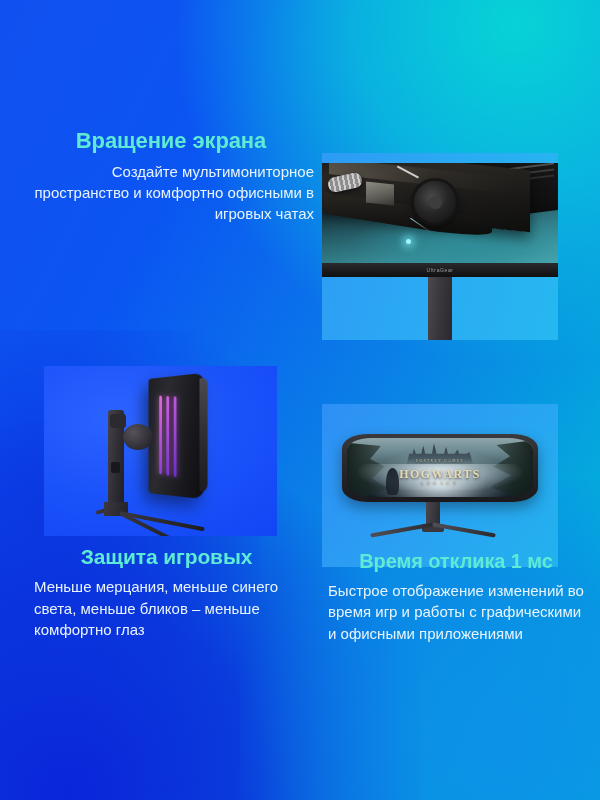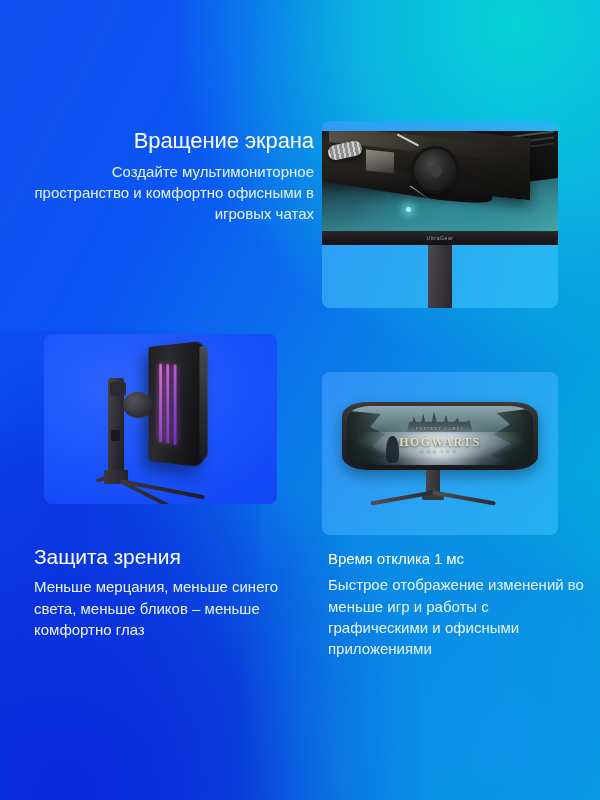--- a/index.html
+++ b/index.html
@@ -34,22 +34,23 @@
     background:radial-gradient(circle at 50% 50%,#0C93E8 0%,rgba(12,130,232,0.6) 42%,rgba(12,110,230,0.0) 76%);
   }
   .bg-ml-deep{
     position:absolute;left:-160px;top:330px;width:420px;height:380px;
     background:radial-gradient(circle at 55% 45%,rgba(11,47,222,0.75) 0%,rgba(11,60,226,0.0) 70%);
   }
 
   
   .card{
     position:absolute;
-    border-radius:8px;
-    overflow:hidden;
+    border-radius:0;
+    overflow:hidden;
+    margin-top:32px;
   }
 
   
   #card-rotation{
     left:322px;top:121px;width:236px;height:187px;
     background:linear-gradient(105deg,#2E9BF5 0%,#2BA9F3 45%,#26B8F0 100%);
   }
   .c1-screen{
     position:absolute;left:0;top:10px;width:236px;height:100px;
     background:
@@ -278,39 +279,40 @@
   .c3-foot.right{left:110px;width:64px;transform:rotate(10deg);}
   .c3-foot-center{
     position:absolute;left:100px;top:120px;width:22px;height:8px;
     background:#3a383e;border-radius:2px;
   }
 
   
   .feature-text{position:absolute;}
   .feature-text h2{
     margin:0 0 7px 0;
-    color:#ffffff;
-    font-weight:400;
+    color:#5eead4;
+    font-weight:700;
     font-size:21px;
     line-height:1.16;
     letter-spacing:-0.1px;
+    text-align:center;
   }
   .feature-text p{
     margin:0;
     color:#e8f4fd;
     font-size:15px;
     line-height:1.42;
     font-weight:400;
   }
 
   #text-rotation{left:28px;top:128px;width:286px;text-align:right;}
   #text-rotation h2{font-size:22px;}
   #text-eye-care{left:34px;top:545px;width:265px;text-align:left;}
   #text-response{left:328px;top:550px;width:256px;text-align:left;}
-  #text-response h2{font-size:15px;}
+  #text-response h2{font-size:20px;}
 </style>
 </head>
 <body>
 
 <div id="banner">
 
   <div class="bg-base"></div>
   <div class="bg-tr-cyan"></div>
   <div class="bg-bl-deep"></div>
   <div class="bg-br-blue"></div>
@@ -370,22 +372,22 @@
     <div class="c3-foot left"></div>
     <div class="c3-foot right"></div>
   </div>
 
   <div class="feature-text" id="text-rotation">
     <h2>Вращение экрана</h2>
     <p>Создайте мультимониторное пространство и комфортно офисными в игровых чатах</p>
   </div>
 
   <div class="feature-text" id="text-eye-care">
-    <h2>Защита зрения</h2>
+    <h2>Защита игровых</h2>
     <p>Меньше мерцания, меньше синего света, меньше бликов – меньше комфортно глаз</p>
   </div>
 
   <div class="feature-text" id="text-response">
     <h2>Время отклика 1 мс</h2>
-    <p>Быстрое отображение изменений во меньше игр и работы с графическими и офисными приложениями</p>
+    <p>Быстрое отображение изменений во время игр и работы с графическими и офисными приложениями</p>
   </div>
 
 </div>
 
 </body></html>

